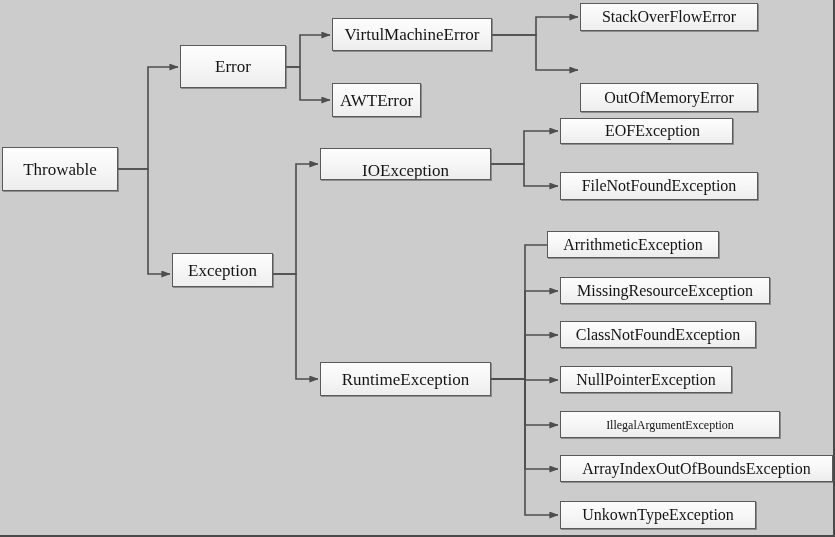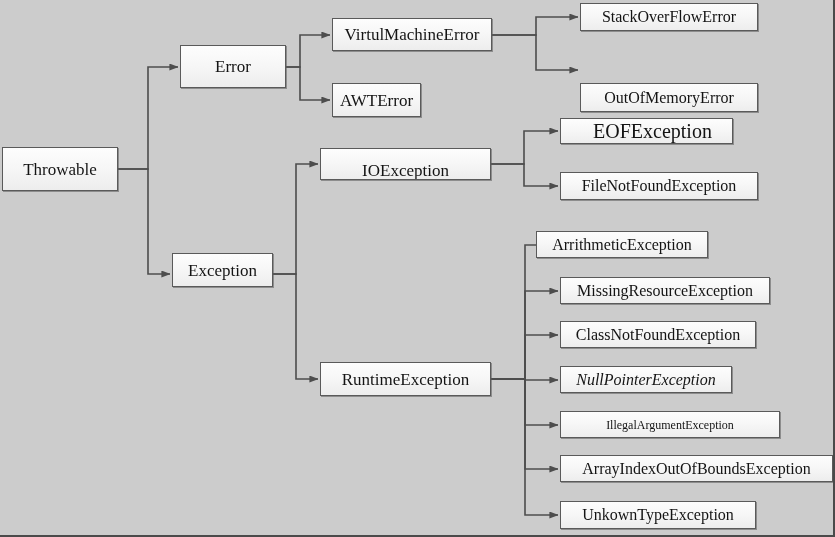--- a/index.html
+++ b/index.html
@@ -99,35 +99,35 @@
       <div class="node" style="left: 320px; top: 362px; width: 171px; height: 34px;">
         <span class="node-label" style="font-size: 17px;">RuntimeException</span>
       </div>
       <div class="node" style="left: 580px; top: 3px; width: 178px; height: 28px;">
         <span class="node-label" style="font-size: 16px;">StackOverFlowError</span>
       </div>
       <div class="node" style="left: 580px; top: 55px; width: 178px; height: 29px; margin-top: 28px;">
         <span class="node-label" style="font-size: 16px;">OutOfMemoryError</span>
       </div>
       <div class="node" style="left: 560px; top: 118px; width: 173px; height: 26px;">
-        <span class="node-label" style="font-size: 20px; margin-left: 12px;">EOFException</span>
+        <span class="node-label" style="font-size: 16px; margin-left: 12px;">EOFException</span>
       </div>
       <div class="node" style="left: 560px; top: 172px; width: 198px; height: 28px;">
         <span class="node-label" style="font-size: 16px;">FileNotFoundException</span>
       </div>
-      <div class="node" style="left: 536px; top: 231px; width: 172px; height: 27px;">
+      <div class="node" style="left: 547px; top: 231px; width: 172px; height: 27px;">
         <span class="node-label" style="font-size: 16px;">ArrithmeticException</span>
       </div>
       <div class="node" style="left: 560px; top: 277px; width: 210px; height: 27px;">
         <span class="node-label" style="font-size: 16px;">MissingResourceException</span>
       </div>
       <div class="node" style="left: 560px; top: 321px; width: 196px; height: 27px;">
         <span class="node-label" style="font-size: 16px;">ClassNotFoundException</span>
       </div>
-      <div class="node" style="left: 560px; top: 366px; width: 172px; height: 27px; font-style: italic;">
+      <div class="node" style="left: 560px; top: 366px; width: 172px; height: 27px;">
         <span class="node-label" style="font-size: 16px;">NullPointerException</span>
       </div>
       <div class="node" style="left: 560px; top: 411px; width: 220px; height: 27px;">
         <span class="node-label" style="font-size: 12px;">IllegalArgumentException</span>
       </div>
       <div class="node" style="left: 560px; top: 455px; width: 273px; height: 27px;">
         <span class="node-label" style="font-size: 16px;">ArrayIndexOutOfBoundsException</span>
       </div>
       <div class="node" style="left: 560px; top: 501px; width: 196px; height: 28px;">
         <span class="node-label" style="font-size: 16px;">UnkownTypeException</span>

